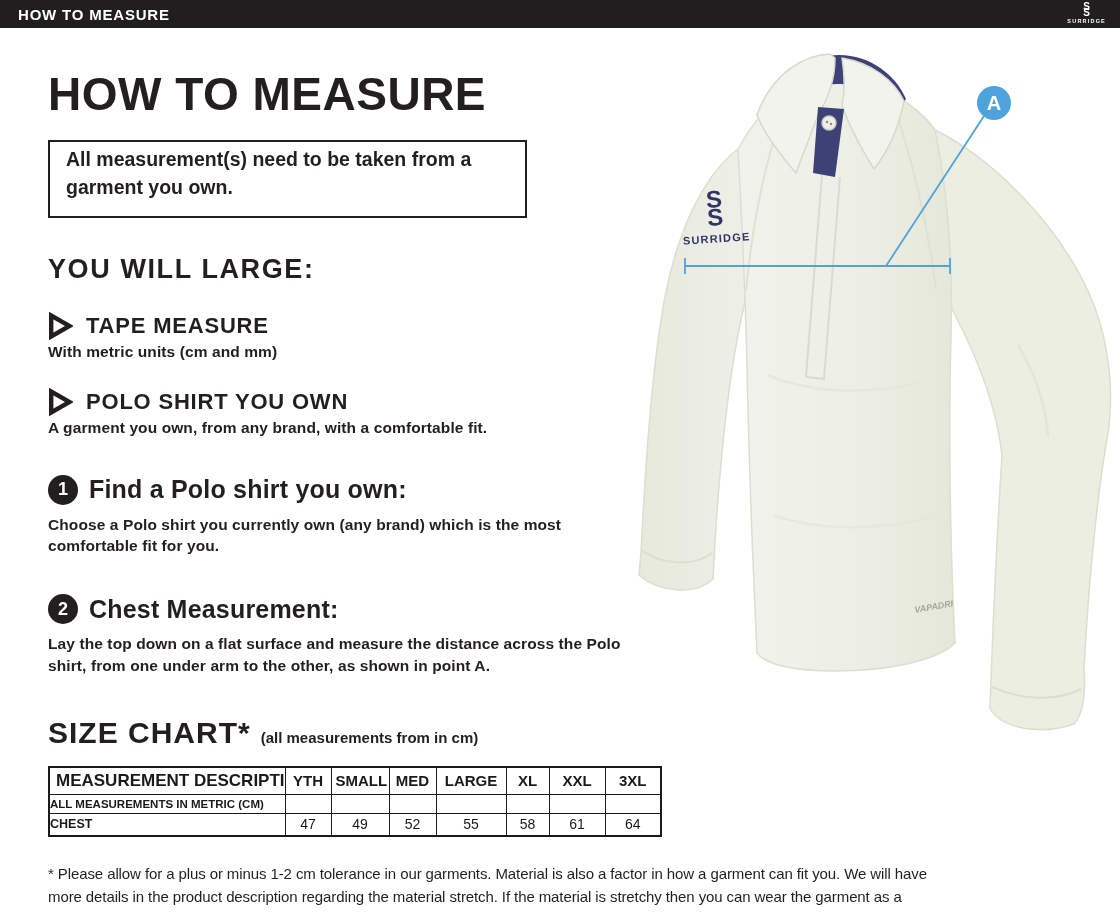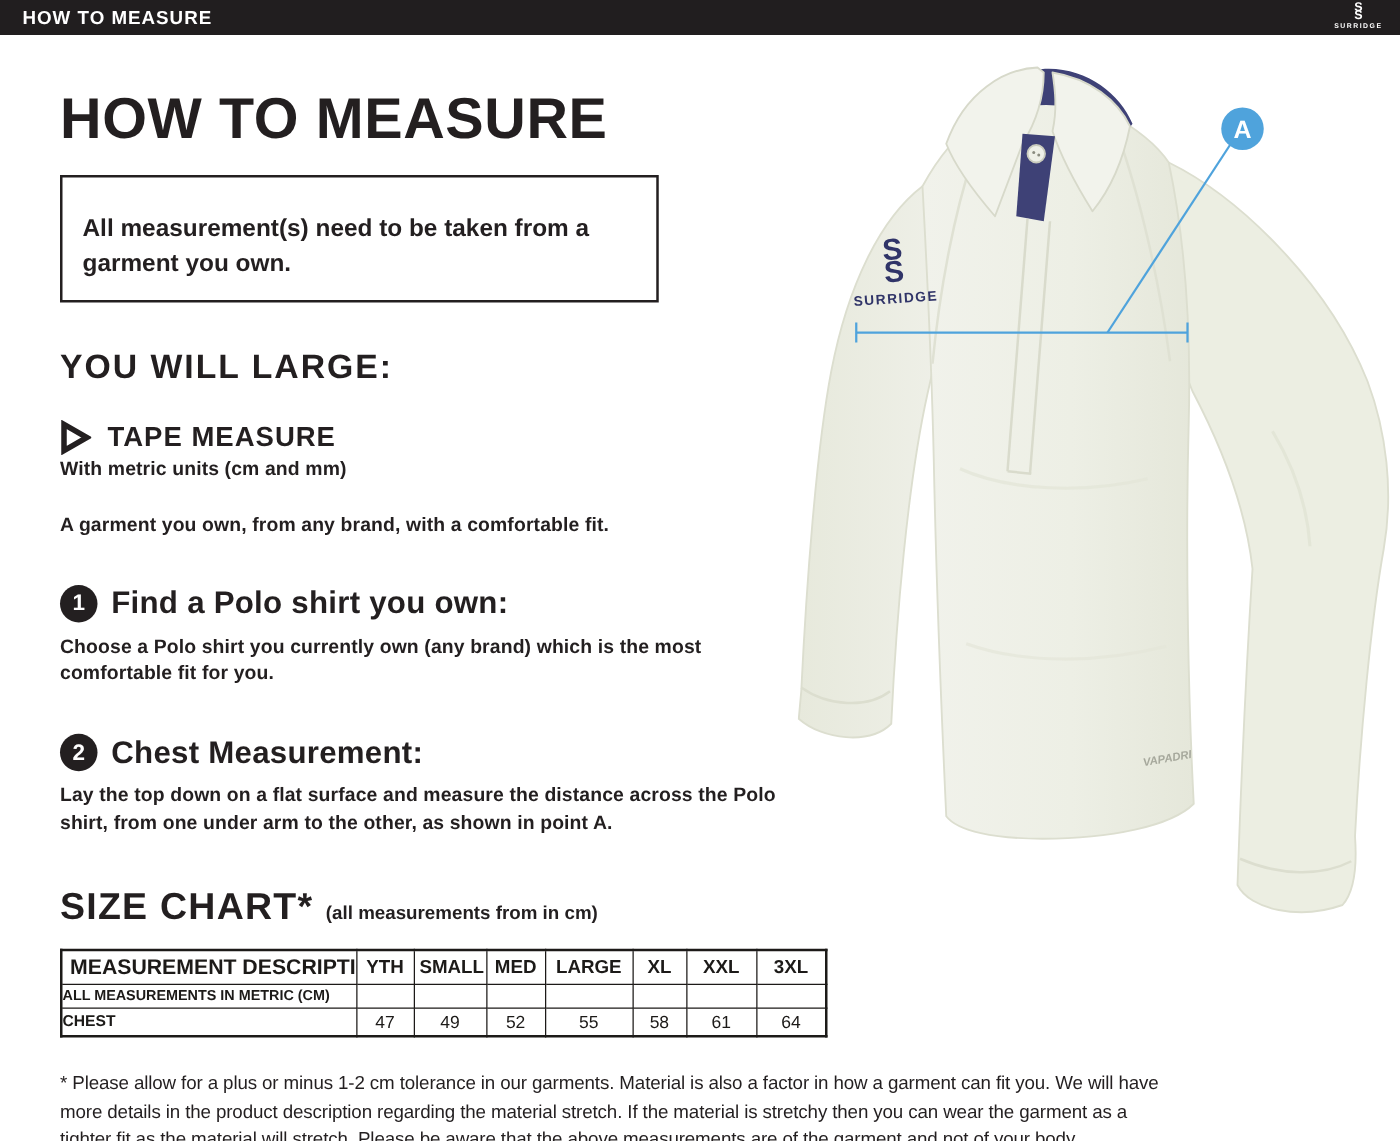--- a/index.html
+++ b/index.html
@@ -18,21 +18,21 @@
   .topbar-title{color:#fff;font-size:15px;font-weight:bold;letter-spacing:0.8px;}
   .brand{display:flex;flex-direction:column;align-items:center;}
   .brand-s span{display:block;color:#fff;font-weight:bold;font-size:10px;line-height:6px;text-align:center;}
   .brand-name{color:#fff;font-weight:bold;font-size:5.5px;letter-spacing:1.2px;margin-top:2px;}
 
   
   .content{position:absolute;left:48px;top:70px;width:900px;}
   .page-title{font-size:46px;font-weight:bold;letter-spacing:0.5px;margin:0;line-height:1.05;}
   .note-box{
     margin-top:22px;width:443px;border:2.5px solid #231f20;
-    padding:28px 16px 14px;font-size:19.5px;font-weight:bold;line-height:1.42;
+    padding:4px 16px 14px;font-size:19.5px;font-weight:bold;line-height:1.42;
   }
   .ywn-heading{margin:36px 0 0;font-size:27px;font-weight:bold;letter-spacing:1.6px;}
   .need-item{margin-top:27px;}
   .need-head{display:flex;align-items:center;gap:13px;}
   .need-title{font-size:22px;font-weight:bold;letter-spacing:0.8px;}
   .need-desc{font-size:15.5px;font-weight:bold;margin-top:3px;letter-spacing:0.1px;}
   .step{margin-top:38px;}
   .step-head{display:flex;align-items:center;gap:11px;}
   .step-badge{
     width:30px;height:30px;border-radius:50%;background:#231f20;color:#fff;
@@ -92,20 +92,26 @@
     <div class="need-head">
       <svg width="25" height="28" viewBox="0 0 25 28">
         <path d="M3.2,3.5 L3.2,24.5 L21.5,14 Z" fill="none" stroke="#231f20" stroke-width="4.4" stroke-linejoin="miter"></path>
       </svg>
       <span class="need-title">TAPE MEASURE</span>
     </div>
     <div class="need-desc">With metric units (cm and mm)</div>
   </div>
 
   <div class="need-item">
+    <div class="need-head">
+      <svg width="25" height="28" viewBox="0 0 25 28">
+        <path d="M3.2,3.5 L3.2,24.5 L21.5,14 Z" fill="none" stroke="#231f20" stroke-width="4.4" stroke-linejoin="miter"></path>
+      </svg>
+      <span class="need-title">POLO SHIRT YOU OWN</span>
+    </div>
     <div class="need-desc">A garment you own, from any brand, with a comfortable fit.</div>
   </div>
 
   <div class="step">
     <div class="step-head">
       <span class="step-badge">1</span>
       <span class="step-title">Find a Polo shirt you own:</span>
     </div>
     <div class="step-desc">Choose a Polo shirt you currently own (any brand) which is the most comfortable fit for you.</div>
   </div>

